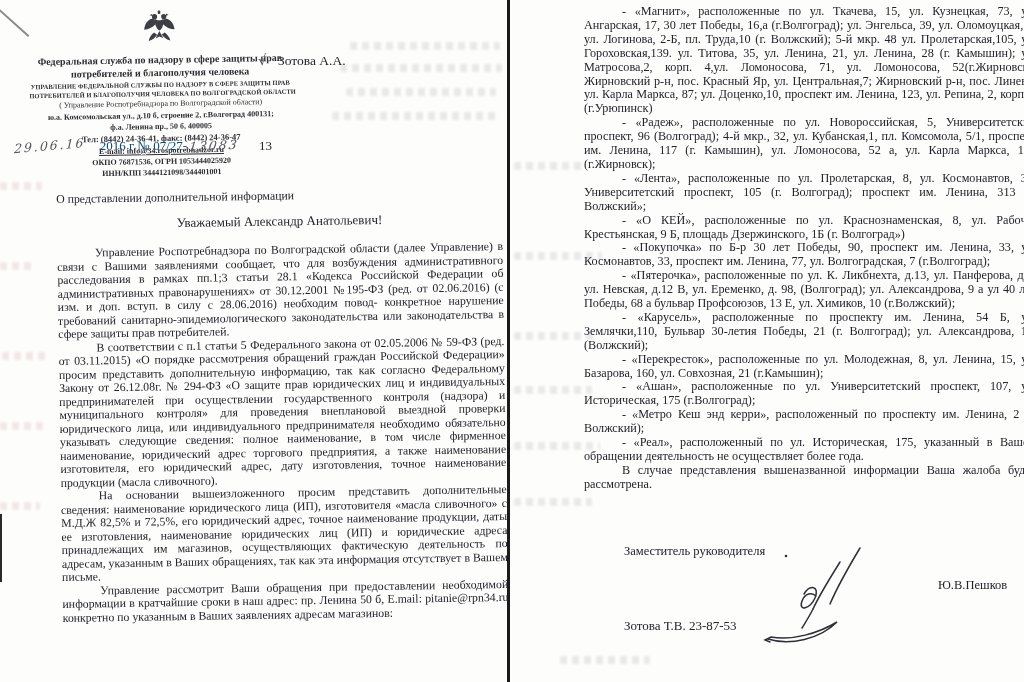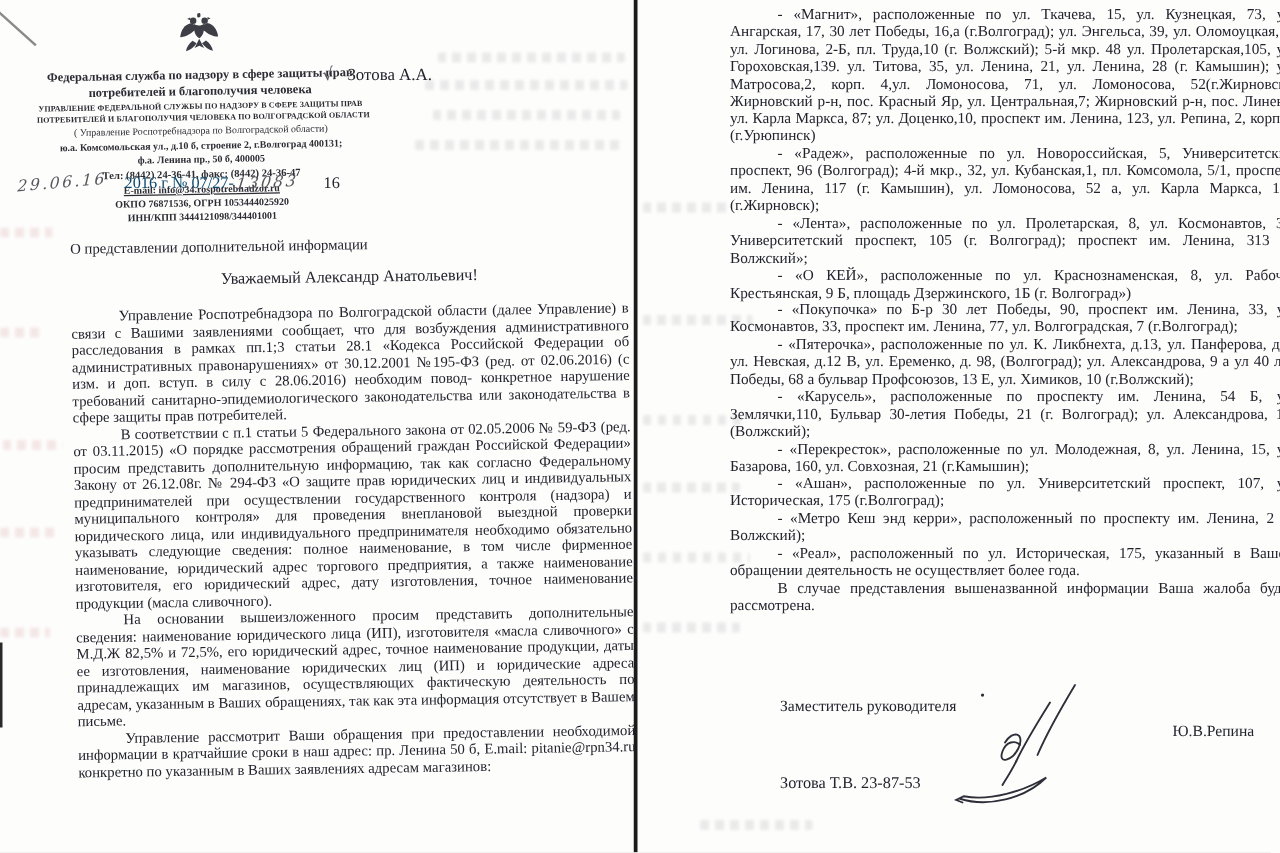--- a/index.html
+++ b/index.html
@@ -37,21 +37,21 @@
   .hand-num{display:inline-block;transform:rotate(-3deg) skewX(-10deg);font-size:12.5px;margin-left:2px;}
   .date-suffix{margin-left:20px;font-size:13px;}
   
   .p1body{position:absolute;left:56px;top:192px;width:446px;transform:rotate(-0.9deg);transform-origin:left top;}
   .subject{font-size:11.8px;margin:0 0 10px 0;}
   .salutation{font-size:13px;text-align:center;margin:0 0 14px 0;}
   .p1body p.para{margin:0;text-indent:38px;text-align:justify;font-size:11.8px;line-height:13.5px;}
   
   .p2body{position:absolute;left:584px;top:5px;width:452px;}
   .p2body p.para{margin:0;text-indent:38px;text-align:justify;font-size:12.2px;line-height:13.9px;}
-  .signoff-position{position:absolute;left:624px;top:558px;font-size:12.5px;white-space:nowrap;}
+  .signoff-position{position:absolute;left:624px;top:544px;font-size:12.5px;white-space:nowrap;}
   .signoff-name{position:absolute;left:938px;top:578px;font-size:12.5px;white-space:nowrap;}
   .executor{position:absolute;left:624px;top:618px;font-size:13px;white-space:nowrap;}
   .signature{position:absolute;left:752px;top:546px;}
 </style>
 </head>
 <body>
 
 <div class="screen">
 
   <div class="corner-line"></div>
@@ -102,21 +102,21 @@
     <div class="line lh-email">E-mail: info@34.rospotrebnadzor.ru</div>
     <div class="line lh-b">ОКПО 76871536, ОГРН 1053444025920</div>
     <div class="line lh-b">ИНН/КПП 3444121098/344401001</div>
   </div>
 
   <div class="addressee">
     <span class="check hand">√</span><span>Зотова А.А.</span>
   </div>
 
   <div class="dateline">
-    <span class="hand hand-date">29.06.16</span><span class="typed-date">2016 г № 07/27-</span><span class="hand hand-num">13083</span><span class="date-suffix">16</span>
+    <span class="hand hand-date">29.06.16</span><span class="typed-date">2016 г № 07/27-</span><span class="hand hand-num">13083</span><span class="date-suffix">13</span>
   </div>
 
   <div class="p1body">
     <p class="subject">О представлении дополнительной информации</p>
     <p class="salutation">Уважаемый Александр Анатольевич!</p>
     <p class="para">Управление Роспотребнадзора по Волгоградской области (далее Управление) в связи с Вашими заявлениями сообщает, что для возбуждения административного расследования в рамках пп.1;3 статьи 28.1 «Кодекса Российской Федерации об административных правонарушениях» от 30.12.2001 №195-ФЗ (ред. от 02.06.2016) (с изм. и доп. вступ. в силу с 28.06.2016) необходим повод- конкретное нарушение требований санитарно-эпидемиологического законодательства или законодательства в сфере защиты прав потребителей.</p>
     <p class="para">В соответствии с п.1 статьи 5 Федерального закона от 02.05.2006 № 59-ФЗ (ред. от 03.11.2015) «О порядке рассмотрения обращений граждан Российской Федерации» просим представить дополнительную информацию, так как согласно Федеральному Закону от 26.12.08г. № 294-ФЗ «О защите прав юридических лиц и индивидуальных предпринимателей при осуществлении государственного контроля (надзора) и муниципального контроля» для проведения внеплановой выездной проверки юридического лица, или индивидуального предпринимателя необходимо обязательно указывать следующие сведения: полное наименование, в том числе фирменное наименование, юридический адрес торгового предприятия, а также наименование изготовителя, его юридический адрес, дату изготовления, точное наименование продукции (масла сливочного).</p>
     <p class="para">На основании вышеизложенного просим представить дополнительные сведения: наименование юридического лица (ИП), изготовителя «масла сливочного» с М.Д.Ж 82,5% и 72,5%, его юридический адрес, точное наименование продукции, даты ее изготовления, наименование юридических лиц (ИП) и юридические адреса принадлежащих им магазинов, осуществляющих фактическую деятельность по адресам, указанным в Ваших обращениях, так как эта информация отсутствует в Вашем письме.</p>
     <p class="para">Управление рассмотрит Ваши обращения при предоставлении необходимой информации в кратчайшие сроки в наш адрес: пр. Ленина 50 б, E.mail: pitanie@rpn34.ru конкретно по указанным в Ваших заявлениях адресам магазинов:</p>
   </div>
@@ -142,16 +142,16 @@
     <g stroke="#2f2f3a" stroke-width="1.5" fill="none" stroke-linecap="round">
       <path d="M108 2 C96 22 84 44 78 58"></path>
       <path d="M88 16 C78 32 67 50 61 63"></path>
       <path d="M52 48 C58 38 68 40 63 52 C58 63 46 66 50 55 C53 47 60 46 64 50"></path>
       <path d="M61 63 C57 71 53 77 50 82"></path>
       <path d="M16 93 C38 100 68 93 85 76 C67 87 40 95 19 91 L13 94 L18 96"></path>
     </g>
     <circle cx="34" cy="10" r="1.3" fill="#2f2f3a"></circle>
   </svg>
 
-  <div class="signoff-name">Ю.В.Репина</div>
+  <div class="signoff-name">Ю.В.Пешков</div>
   <div class="executor">Зотова Т.В. 23-87-53</div>
 
 </div>
 
 </body></html>

